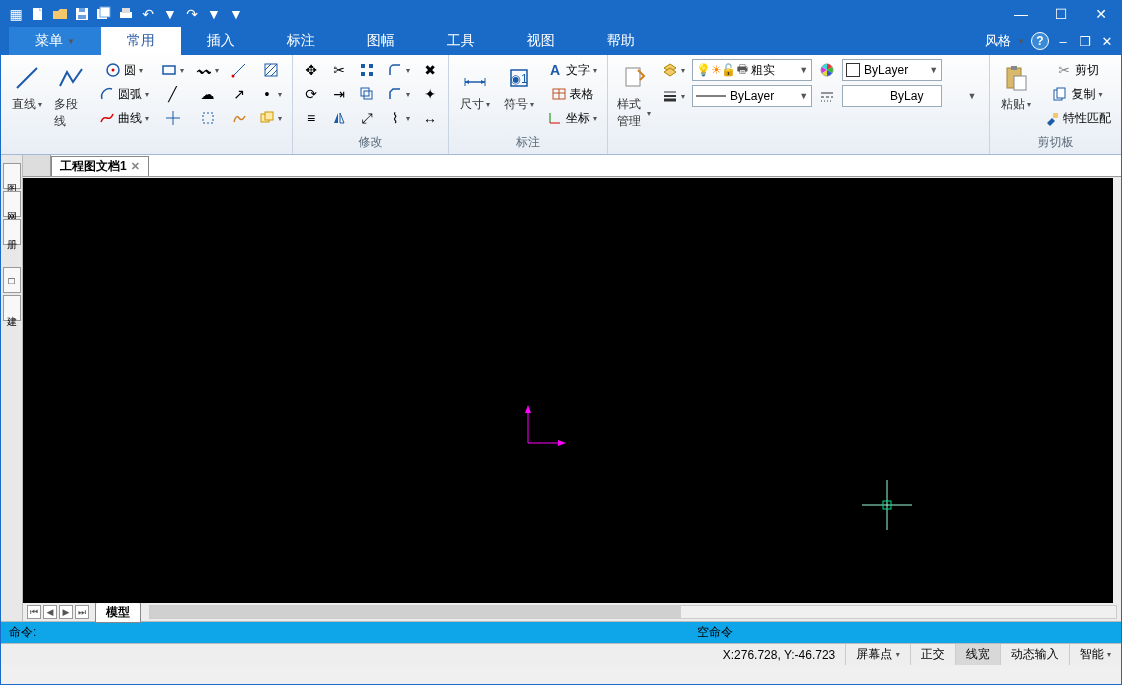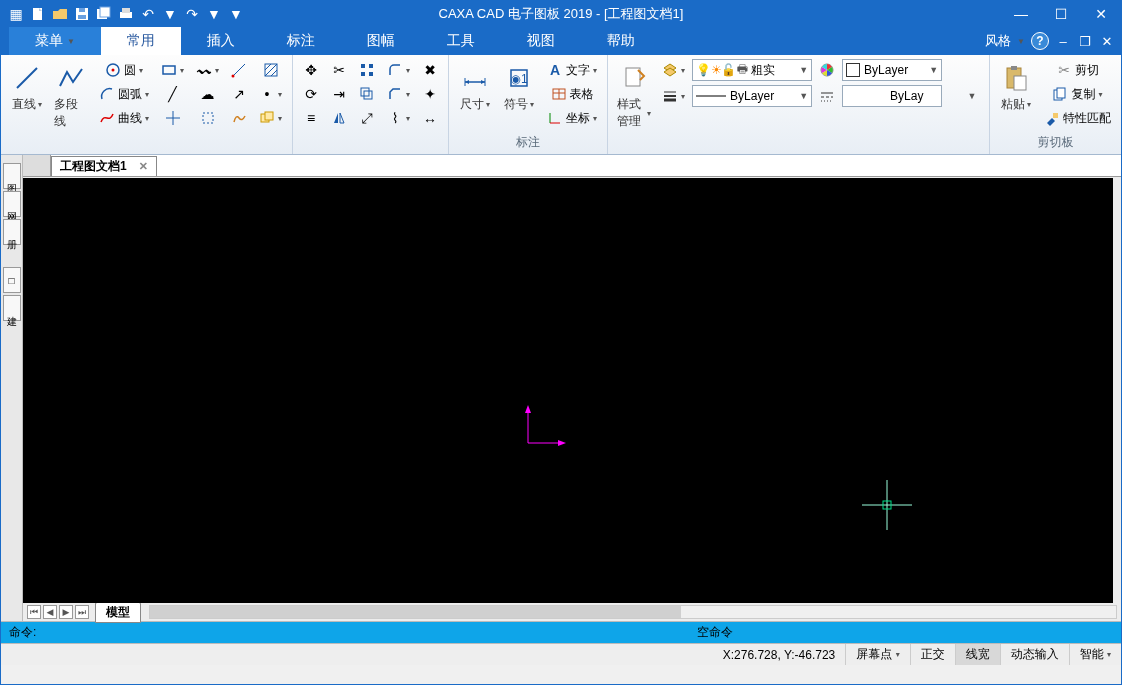--- a/index.html
+++ b/index.html
@@ -35,21 +35,21 @@
   .combo .sw { width:14px; height:14px; border:1px solid #333; margin-right:4px;}
   .combo .cb-arrow { margin-left:auto; font-size:9px; color:#555; padding-left:4px;}
   
   .workspace { display:flex; height: 466px; background:#ededed;}
   .side-tabs { width:22px; background:#e8e8e8; border-right:1px solid #bbb; padding-top:4px; display:flex; flex-direction:column; gap:2px;}
   .side-tab { width:18px; height:26px; margin:0 auto; border:1px solid #999; background:#f8f8f8; display:flex; align-items:center; justify-content:center; font-size:10px; writing-mode:vertical-rl; cursor:pointer;}
   
   .doc-wrap { flex:1; display:flex; flex-direction:column;}
   .doc-tabs { height:22px; display:flex; background:#fff; border-bottom:1px solid #999;}
   .filler-tab { width:28px; background:#ddd; border-right:1px solid #999;}
-  .doc-tab { background:#fff; border:1px solid #888; border-bottom:none; padding:0 8px; font-size:12px; font-weight:bold; display:flex; align-items:center; gap:12px; cursor:pointer; margin-top:1px;}
+  .doc-tab { background:#fff; border:1px solid #888; border-bottom:none; padding:0 8px; font-size:12px; font-weight:bold; display:flex; align-items:center; gap:4px; cursor:pointer; margin-top:1px;}
   .doc-tab .x { color:#888; cursor:pointer; font-size:11px;}
   
   .canvas-area { flex:1; background:#000; position:relative; margin:1px 8px 0 0;}
   .ucs { position:absolute; left:495px; top:225px; width:50px; height:50px; pointer-events:none;}
   .cursor-cross { position:absolute; left:839px; top:302px; width:50px; height:50px; pointer-events:none;}
   
   .hscroll-row { height:18px; display:flex; align-items:center; background:#ededed; padding:0 4px; gap:2px;}
   .hs-btn { width:14px; height:14px; border:1px solid #999; background:#fff; font-size:9px; display:flex; align-items:center; justify-content:center; color:#555; cursor:pointer;}
   .model-tab { background:#fff; border:1px solid #888; border-top-left-radius:2px; border-top-right-radius:2px; padding:1px 10px; font-size:12px; font-weight:bold; margin-left:4px; cursor:pointer;}
   .scroll-track { flex:1; height:14px; background:#f0f0f0; border:1px solid #ccc; margin-left:6px; position:relative;}
@@ -97,21 +97,20 @@
           <rect x="2" y="6" width="12" height="6" fill="#fff"></rect>
           <rect x="4" y="2" width="8" height="5" fill="#ddd"></rect>
         </svg>
       </span>
     <span class="ico">↶</span>
     <span class="ico drop-tri">▼</span>
     <span class="ico">↷</span>
     <span class="ico drop-tri">▼</span>
     <span class="ico drop-tri">▼</span>
   </div>
-  <div class="title-text">CAXA CAD 电子图板 2019 - [工程图文档1]</div>
   <div class="win-controls">
     <div class="wc">—</div>
     <div class="wc">☐</div>
     <div class="wc">✕</div>
   </div>
 </div>
 
 <div class="menubar">
   <div class="menu-item special"><span>菜单</span>&nbsp;<span class="drop-tri">▼</span></div>
   <div class="menu-item active">常用</div>
@@ -348,20 +347,21 @@
             <span class="sm-ico">✖</span>
           </div>
         <div class="sm-btn">
             <span class="sm-ico">✦</span>
           </div>
         <div class="sm-btn">
             <span class="sm-ico">↔</span>
           </div>
       </div>
     </div>
+    <div class="panel-label">修改</div>
   </div>
 
   <div class="panel">
     <div class="panel-body">
       <div class="big-btn">
         <div class="big-ico">
             <svg width="28" height="28">
               <line x1="4" y1="18" x2="24" y2="18" stroke="#1a5aa8" stroke-width="1.5"></line>
               <line x1="4" y1="14" x2="4" y2="22" stroke="#1a5aa8"></line>
               <line x1="24" y1="14" x2="24" y2="22" stroke="#1a5aa8"></line>

